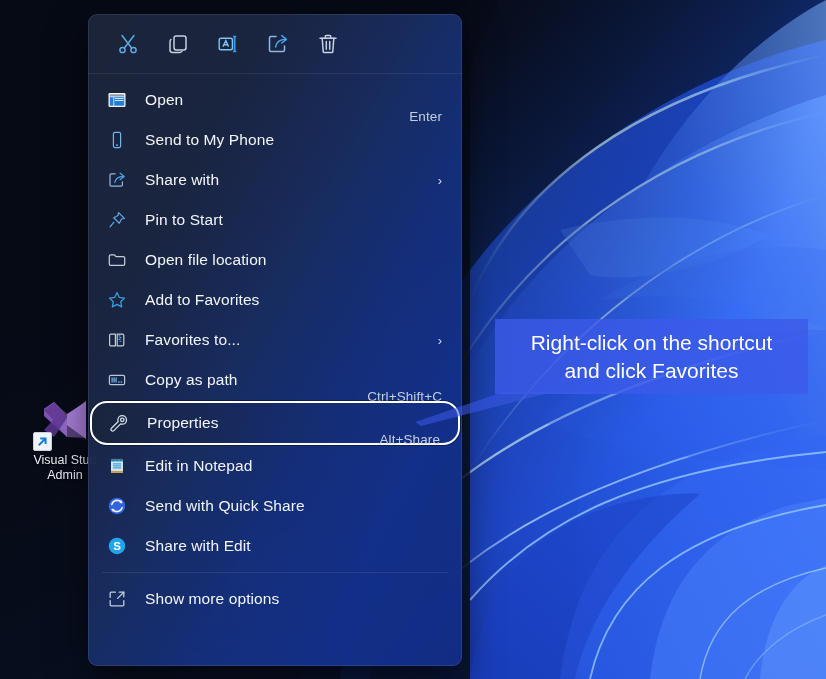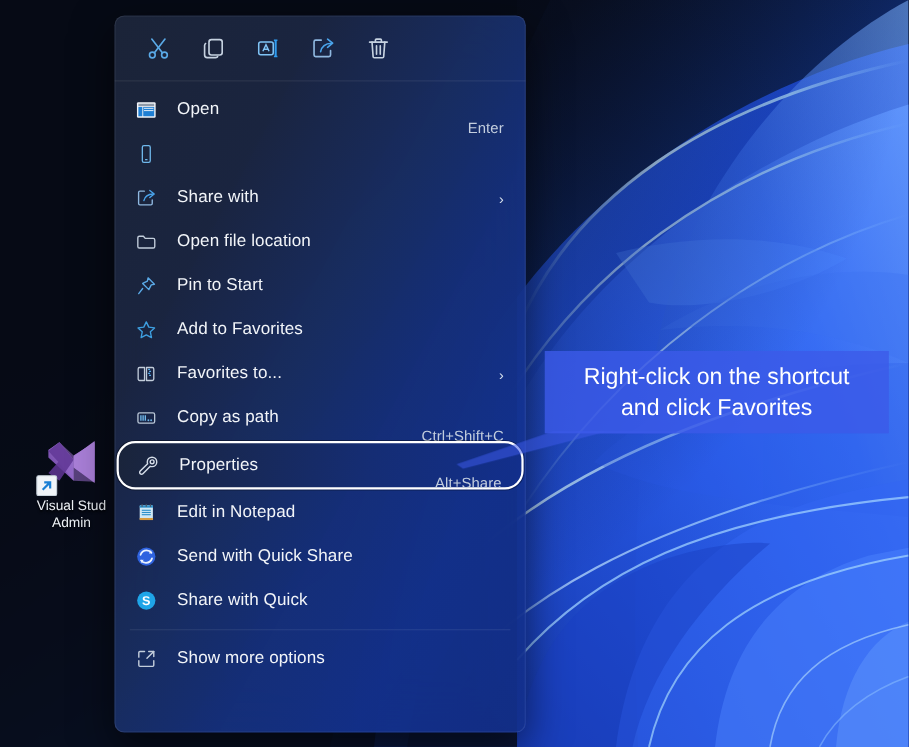--- a/index.html
+++ b/index.html
@@ -28,21 +28,21 @@
     display:flex; align-items:center; justify-content:center;
   }
   .icon-label{
     margin-top:5px; text-align:center; color:#eef2f7; font-size:12.5px;
     line-height:15px; text-shadow:0 1px 2px rgba(0,0,0,.85);
     width:88px; white-space:pre-line;
   }
 
   
   #context-menu{
-    position:absolute; left:104px; top:14px; width:374px; height:652px;
+    position:absolute; left:88px; top:14px; width:374px; height:652px;
     border-radius:9px;
     background:
       linear-gradient(118deg,
         rgba(28,37,58,0.965) 0%,
         rgba(27,38,66,0.955) 26%,
         rgba(26,48,104,0.90) 47%,
         rgba(23,52,136,0.86) 62%,
         rgba(20,52,150,0.86) 78%,
         rgba(19,48,142,0.88) 100%);
     box-shadow:0 14px 38px rgba(0,0,0,.55), 0 0 0 1px rgba(255,255,255,.085) inset;
@@ -302,52 +302,53 @@
       <span class="mi-accel">Enter</span>
     </div>
 
     <div class="menu-item">
       <span class="mi-icon">
         <svg width="20" height="20" viewBox="0 0 20 20" fill="none" stroke="#6fb7ea" stroke-width="1.2">
           <rect x="6.4" y="2.4" width="7.2" height="15.2" rx="1.5"></rect>
           <path d="M8.9,15.1 L11.1,15.1" stroke-width="1.1"></path>
         </svg>
       </span>
+      <span class="mi-label">Send to My Phone</span>
     </div>
 
     <div class="menu-item">
       <span class="mi-icon">
         <svg width="20" height="20" viewBox="0 0 20 20" fill="none" stroke="#8fb8e0" stroke-width="1.25" stroke-linecap="round" stroke-linejoin="round">
           <path d="M8.2,3.8 L4.2,3.8 C3.5,3.8 3,4.3 3,5 L3,15 C3,15.7 3.5,16.2 4.2,16.2 L14.2,16.2 C14.9,16.2 15.4,15.7 15.4,15 L15.4,11.8"></path>
           <path d="M7.8,12.4 C8.7,8.2 11.8,6.6 16.3,6.4" stroke="#4aa3ea"></path>
           <path d="M13.2,3.2 L17.2,6.4 L13.2,9.6" stroke="#4aa3ea"></path>
         </svg>
       </span>
       <span class="mi-label">Share with</span>
       <span class="mi-chev">›</span>
     </div>
 
 
     <div class="menu-item">
       <span class="mi-icon">
-        <svg width="20" height="20" viewBox="0 0 20 20" fill="none" stroke="#c2cddb" stroke-width="1.25" stroke-linejoin="round">
-          <path d="M2.3,6.2 C2.3,5.4 2.9,4.8 3.7,4.8 L7.4,4.8 L9,6.7 L16.3,6.7 C17.1,6.7 17.7,7.3 17.7,8.1 L17.7,14 C17.7,14.8 17.1,15.4 16.3,15.4 L3.7,15.4 C2.9,15.4 2.3,14.8 2.3,14 Z"></path>
-        </svg>
-      </span>
-      <span class="mi-label">Open file location</span>
-    </div>
-
-    <div class="menu-item">
-      <span class="mi-icon">
         <svg width="20" height="20" viewBox="0 0 20 20" fill="none" stroke="#5aa9e6" stroke-width="1.25" stroke-linejoin="round" stroke-linecap="round">
           <path d="M11.6,2.6 L17.4,8.4 L14.5,9 L12.3,13.3 L6.7,7.7 L11,5.5 Z"></path>
           <path d="M6.7,12.3 L3.1,16.9"></path>
         </svg>
       </span>
       <span class="mi-label">Pin to Start</span>
+    </div>
+
+    <div class="menu-item">
+      <span class="mi-icon">
+        <svg width="20" height="20" viewBox="0 0 20 20" fill="none" stroke="#c2cddb" stroke-width="1.25" stroke-linejoin="round">
+          <path d="M2.3,6.2 C2.3,5.4 2.9,4.8 3.7,4.8 L7.4,4.8 L9,6.7 L16.3,6.7 C17.1,6.7 17.7,7.3 17.7,8.1 L17.7,14 C17.7,14.8 17.1,15.4 16.3,15.4 L3.7,15.4 C2.9,15.4 2.3,14.8 2.3,14 Z"></path>
+        </svg>
+      </span>
+      <span class="mi-label">Open file location</span>
     </div>
 
     <div class="menu-item">
       <span class="mi-icon">
         <svg width="20" height="20" viewBox="0 0 20 20" fill="none" stroke="#3e9fe0" stroke-width="1.25" stroke-linejoin="round">
           <path d="M10,2.6 L12.3,7.4 L17.5,8.1 L13.7,11.7 L14.7,16.9 L10,14.4 L5.3,16.9 L6.3,11.7 L2.5,8.1 L7.7,7.4 Z"></path>
         </svg>
       </span>
       <span class="mi-label">Add to Favorites</span>
     </div>
@@ -418,21 +419,21 @@
       <span class="mi-label">Send with Quick Share</span>
     </div>
 
     <div class="menu-item">
       <span class="mi-icon">
         <svg width="20" height="20" viewBox="0 0 20 20">
           <circle cx="10" cy="10" r="8.3" fill="#1fa5e8"></circle>
           <text x="10" y="14.4" font-family="Liberation Sans, sans-serif" font-size="11.5" font-weight="bold" fill="#ffffff" text-anchor="middle">S</text>
         </svg>
       </span>
-      <span class="mi-label">Share with Quick</span>
+      <span class="mi-label">Share with Edit</span>
     </div>
 
     <div class="menu-sep"></div>
 
     <div class="menu-item">
       <span class="mi-icon">
         <svg width="20" height="20" viewBox="0 0 20 20" fill="none" stroke="#c2cddb" stroke-width="1.3" stroke-linecap="round" stroke-linejoin="round">
           <path d="M8.4,3.2 L4.2,3.2 C3.6,3.2 3.2,3.6 3.2,4.2 L3.2,8.4"></path>
           <path d="M3.2,11.6 L3.2,15.8 C3.2,16.4 3.6,16.8 4.2,16.8 L15.8,16.8 C16.4,16.8 16.8,16.4 16.8,15.8 L16.8,11.6"></path>
           <path d="M10.6,9.4 L16.8,3.2"></path>

